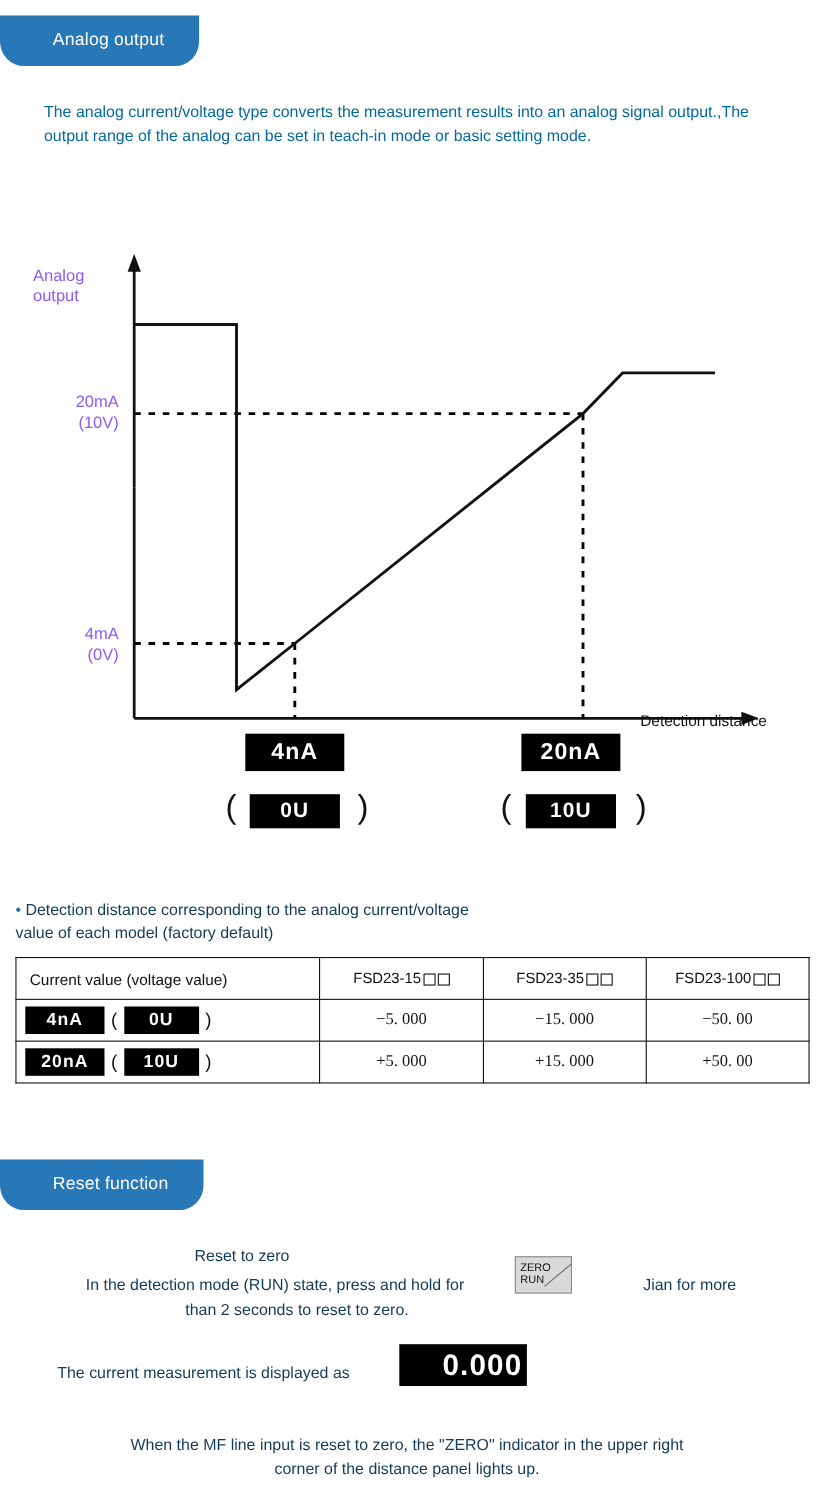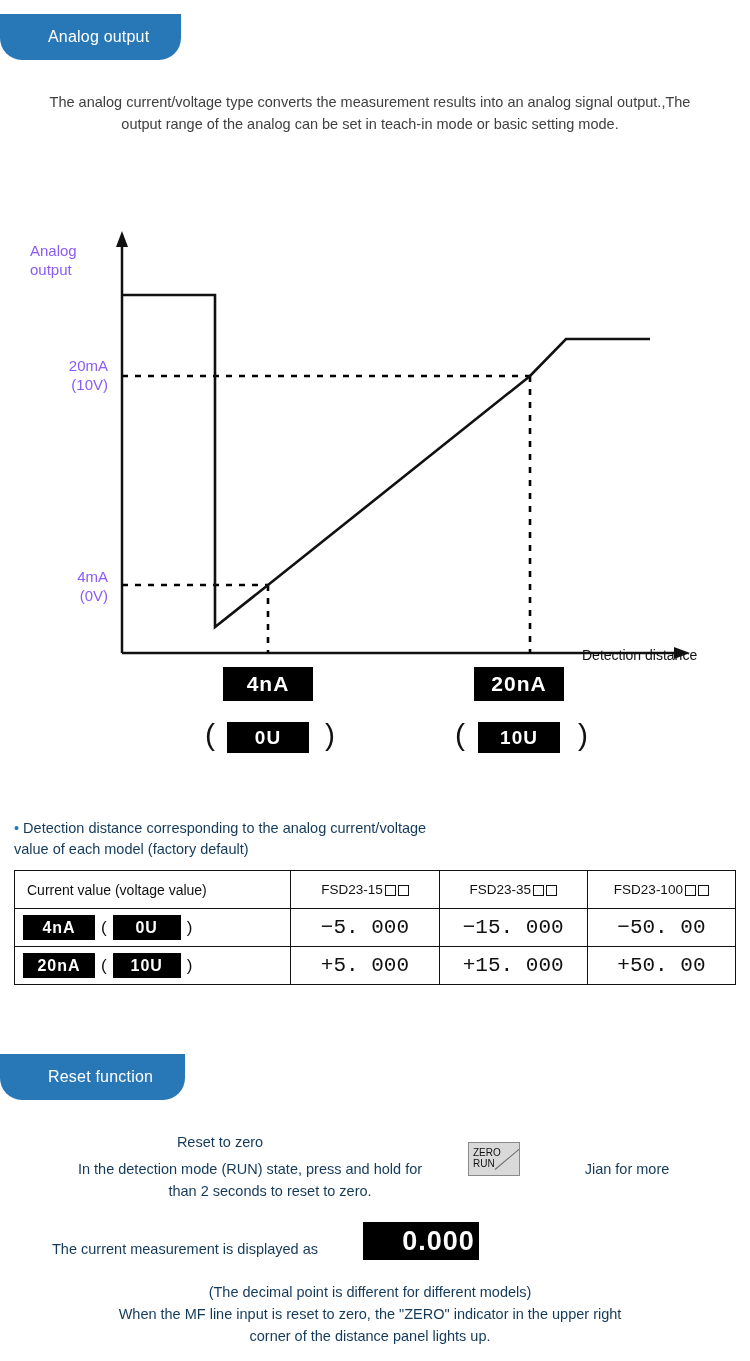--- a/index.html
+++ b/index.html
@@ -32,22 +32,21 @@
   #pill-reset  { left: 0; top: 1054px; }
 
   
   .intro {
     position: absolute;
     left: 40px;
     top: 91px;
     width: 660px;
     font-size: 14.5px;
     line-height: 22px;
-    color: #404040;
-    text-align: center;
+    color: #0369a1;
   }
 
   
   #chart-area {
     position: absolute;
     left: 0;
     top: 215px;
     width: 750px;
     height: 560px;
   }
@@ -133,21 +132,21 @@
   }
   #tbl td, #tbl th {
     border: 1px solid #111;
     height: 38px;
     padding: 0 8px;
     font-weight: normal;
     color: #111;
   }
   #tbl th.c0 { width: 276px; text-align: left; padding-left: 12px; font-size: 14px; }
   #tbl th.cx { width: 148px; text-align: center; font-size: 13.5px; }
-  #tbl td.num { text-align: center; font-family: Liberation Mono, monospace; font-size: 21px; }
+  #tbl td.num { text-align: center; font-family: Liberation Serif, serif; font-size: 15px; }
   .sq { display: inline-block; width: 11px; height: 11px; border: 1px solid #111; margin-left: 2px; vertical-align: middle; }
   .cellrow { display: flex; align-items: center; gap: 6px; }
   .cellrow .lcd.a { width: 72px; height: 25px; font-size: 16px; }
   .cellrow .lcd.b { width: 68px; height: 25px; font-size: 16px; }
   .cellrow .pr { font-size: 17px; color: #111; }
 
   
   .rtext {
     position: absolute;
     font-size: 14.5px;
@@ -319,16 +318,16 @@
 <div id="keycap">
   <span>ZERO</span><br>
   <span>RUN</span>
   <span class="slash"></span>
 </div>
 
 <div class="rtext" id="r4">The current measurement is displayed as</div>
 <div class="lcd" id="lcd-zero">0.000</div>
 
 <div class="rtext" id="r5">
-  <span>(The decimal point is different for different models)</span><br>
+  <br>
   <span>When the MF line input is reset to zero, the "ZERO" indicator in the upper right</span><br>
   <span>corner of the distance panel lights up.</span>
 </div>
 
 </body></html>

